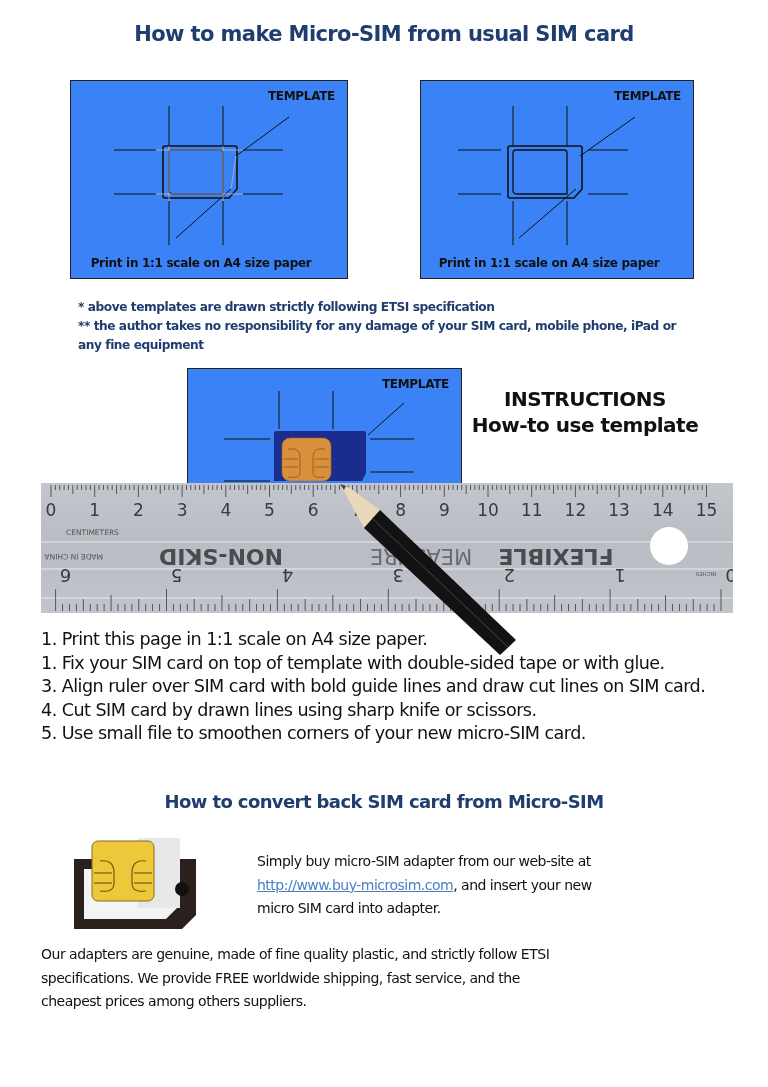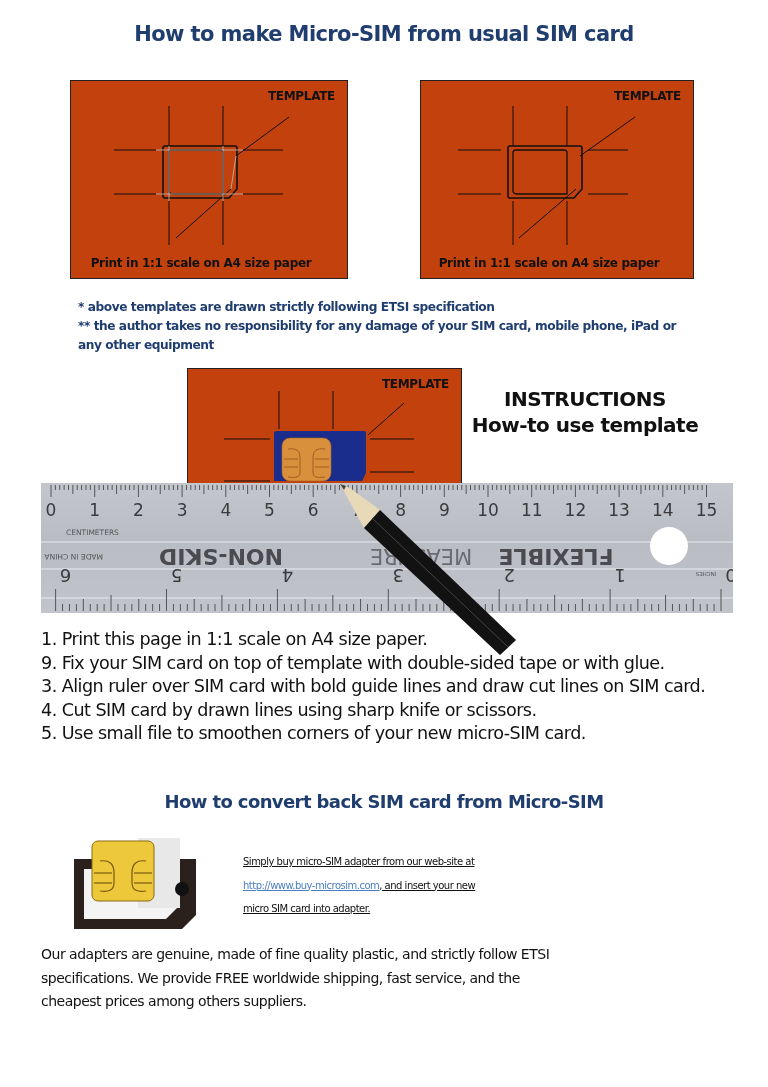--- a/index.html
+++ b/index.html
@@ -3,21 +3,21 @@
 <meta charset="utf-8">
 <style>
   * { box-sizing: border-box; margin: 0; padding: 0; }
   html, body { width: 768px; height: 1087px; background: #ffffff; overflow: hidden; }
   body { position: relative; font-family: "Liberation Sans", sans-serif; color: #111; }
 
   .title { position: absolute; left: 0; width: 768px; text-align: center; color: #1f3d6e; font-weight: bold; font-family: "DejaVu Sans", sans-serif; }
   #title1 { top: 22px; font-size: 21px; letter-spacing: -0.6px; text-align: center; }
   #title2 { top: 791px; font-size: 18px; letter-spacing: -0.6px; }
 
-  .tpl { position: absolute; border: 1.5px solid #222; background: #c2410c; }
+  .tpl { position: absolute; border: 1.5px solid #222; background: #3b82f6; }
   .tpl .tpl-label { position: absolute; right: 12px; top: 8px; font-size: 12px; font-weight: bold; font-family: "DejaVu Sans", sans-serif; letter-spacing: -0.3px; }
   .tpl .tpl-caption { position: absolute; left: 0; right: 16px; bottom: 8px; text-align: center; font-size: 12px; font-weight: bold; font-family: "DejaVu Sans", sans-serif; letter-spacing: -0.3px; }
   .tpl svg { position: absolute; left: 0; top: 0; }
 
   #tpl1 { left: 70px; top: 80px; width: 278px; height: 199px; }
   #tpl2 { left: 420px; top: 80px; width: 274px; height: 199px; }
   #tpl3 { left: 187px; top: 368px; width: 275px; height: 130px; border-bottom: none; }
 
   .notes { position: absolute; left: 78px; top: 298px; color: #1f3d6e; font-weight: bold; font-size: 12.2px; line-height: 19px; font-family: "DejaVu Sans", sans-serif; letter-spacing: -0.45px; }
 
@@ -25,21 +25,21 @@
 
   .ruler { position: absolute; left: 41px; top: 483px; width: 692px; height: 130px; background: linear-gradient(180deg, #c3c6cc 0%, #b9bcc3 45%, #c1c4ca 100%); overflow: hidden; }
   .ruler svg { position: absolute; left: 0; top: 0; }
 
   .pencil { position: absolute; left: 0; top: 0; pointer-events: none; }
 
   .steps { position: absolute; left: 41px; top: 628px; font-size: 17.6px; line-height: 23.6px; letter-spacing: -0.55px; font-family: "DejaVu Sans", sans-serif; font-weight: normal; }
   .steps li { list-style: none; }
 
   .adapter-img { position: absolute; left: 70px; top: 833px; width: 160px; height: 100px; }
-  .adapter-text { position: absolute; left: 243px; top: 850px; font-size: 10px; line-height: 23.5px; letter-spacing: -0.5px; font-family: "DejaVu Sans", sans-serif; text-decoration: underline; }
+  .adapter-text { position: absolute; left: 257px; top: 850px; font-size: 14px; line-height: 23.5px; letter-spacing: -0.5px; font-family: "DejaVu Sans", sans-serif; }
   .adapter-text a { color: #4a7fc1; text-decoration: underline; }
   .closing { position: absolute; left: 41px; top: 943px; width: 700px; font-size: 14px; line-height: 23.5px; letter-spacing: -0.5px; font-family: "DejaVu Sans", sans-serif; }
 </style>
 </head>
 <body>
 
 <h1 class="title" id="title1">How to make Micro-SIM from usual SIM card</h1>
 
 <div class="tpl" id="tpl1">
   <svg width="278" height="199">
@@ -86,21 +86,21 @@
       <path d="M95,69 L143,69 Q146,69 146,72 L146,113 L97,113 Q92,113 92,110 L92,72 Q92,69 95,69 Z" stroke-width="1.3"></path>
     </g>
   </svg>
   <span class="tpl-label">TEMPLATE</span>
   <span class="tpl-caption">Print in 1:1 scale on A4 size paper</span>
 </div>
 
 <div class="notes">
   <div>* above templates are drawn strictly following ETSI specification</div>
   <div>** the author takes no responsibility for any damage of your SIM card, mobile phone, iPad or</div>
-  <div>any other equipment</div>
+  <div>any fine equipment</div>
 </div>
 
 <div class="tpl" id="tpl3">
   <svg width="275" height="130">
     <g stroke="#111" stroke-width="1" fill="none">
       <line x1="36" y1="70" x2="82" y2="70"></line>
         <line x1="182" y1="70" x2="226" y2="70"></line>
       <line x1="182" y1="103" x2="226" y2="103"></line>
       <line x1="36" y1="112" x2="82" y2="112"></line>
       <line x1="91" y1="22" x2="91" y2="60"></line>
@@ -422,21 +422,21 @@
 
 <svg class="pencil" width="768" height="1087">
   <polygon points="340,484 350,488 380,510 364,528" fill="#e8d9b8"></polygon>
   <polygon points="340,484 346,486 344,490" fill="#444"></polygon>
   <polygon points="380,510 364,528 500,655 516,640" fill="#121212"></polygon>
   <line x1="372" y1="518" x2="508" y2="647" stroke="#444" stroke-width="1"></line>
 </svg>
 
 <ol class="steps">
   <li>1. Print this page in 1:1 scale on A4 size paper.</li>
-  <li>9. Fix your SIM card on top of template with double-sided tape or with glue.</li>
+  <li>1. Fix your SIM card on top of template with double-sided tape or with glue.</li>
   <li>3. Align ruler over SIM card with bold guide lines and draw cut lines on SIM card.</li>
   <li>4. Cut SIM card by drawn lines using sharp knife or scissors.</li>
   <li>5. Use small file to smoothen corners of your new micro-SIM card.</li>
 </ol>
 
 <h2 class="title" id="title2">How to convert back SIM card from Micro-SIM</h2>
 
 <svg class="adapter-img" viewBox="0 0 160 100">
   <path d="M4,26 L4,96 L112,96 L126,82 L126,26 Z" fill="#2a211c"></path>
   <path d="M14,36 L14,86 L96,86 L110,72 L110,36 Z" fill="#f4f4f4"></path>

